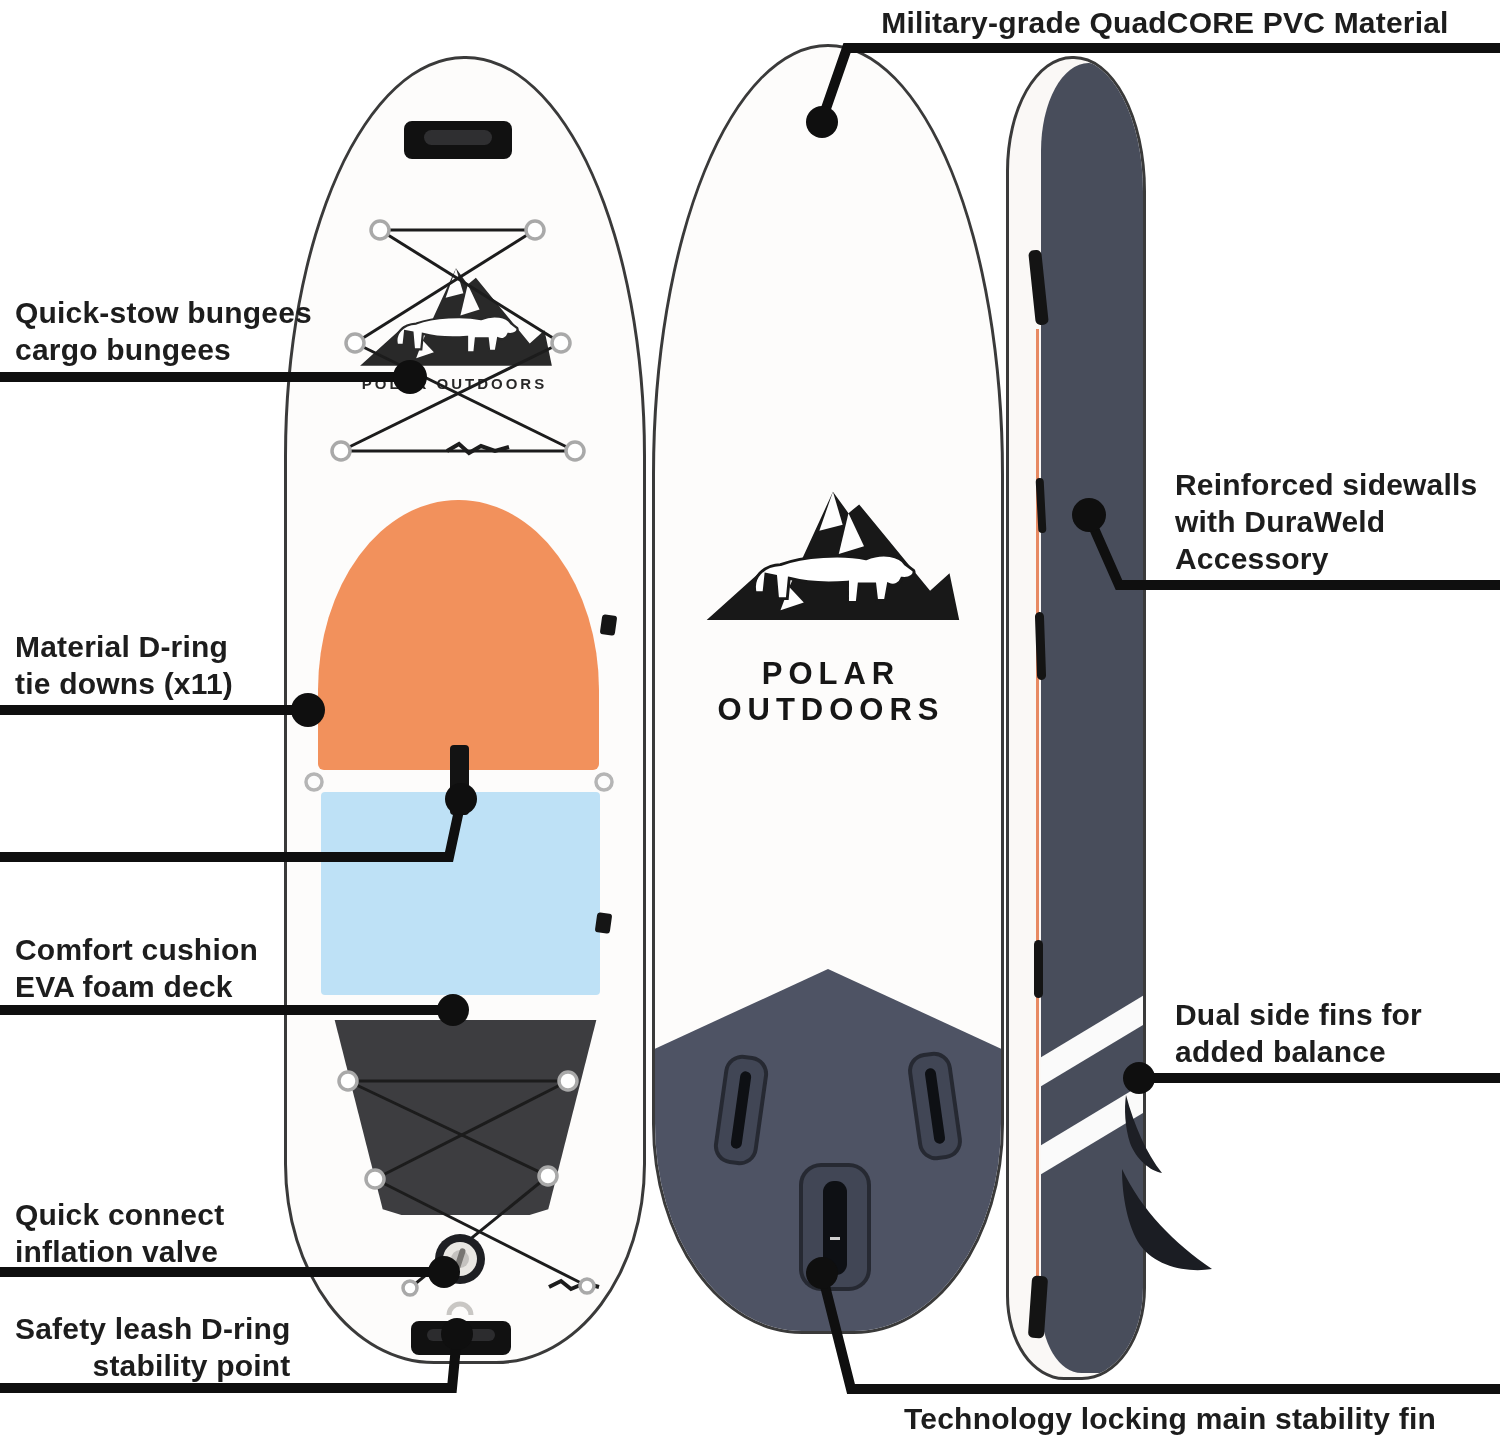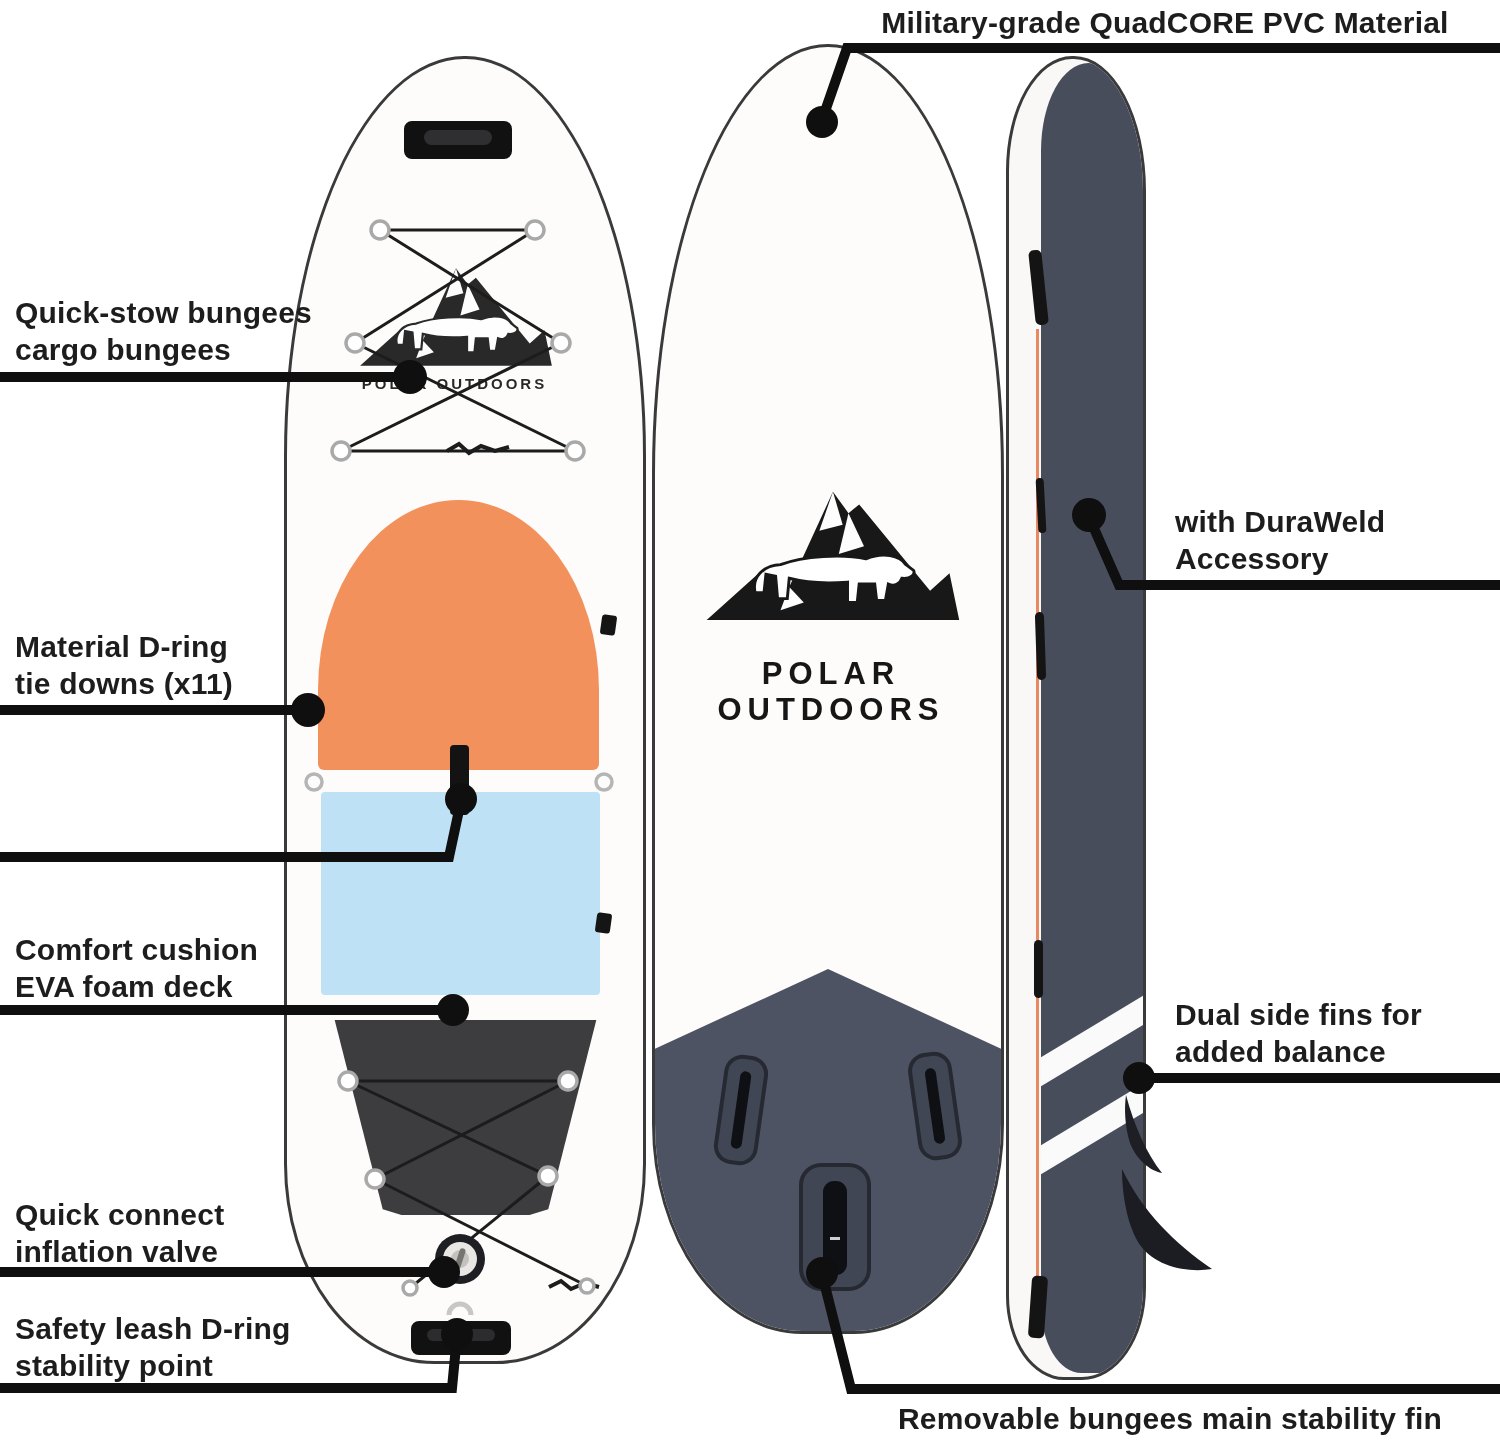--- a/index.html
+++ b/index.html
@@ -235,31 +235,31 @@
   <div class="callout" style="left:15px;top:931px;">
     <span>Comfort cushion</span><br>
     <span>EVA foam deck</span>
   </div>
 
   <div class="callout" style="left:15px;top:1196px;">
     <span>Quick connect</span><br>
     <span>inflation valve</span>
   </div>
 
-  <div class="callout" style="left:15px;top:1310px;">
+  <div class="callout" style="left:15px;top:1310px;text-align:right;">
     <span>Safety leash D-ring</span><br>
     <span>stability point</span>
   </div>
 
   <div class="callout" style="left:1175px;top:466px;">
-    <br>
+    <span>Reinforced sidewalls</span><br>
     <span>with DuraWeld</span><br>
     <span>Accessory</span>
   </div>
 
   <div class="callout" style="left:1175px;top:996px;">
     <span>Dual side fins for</span><br>
     <span>added balance</span>
   </div>
 
-  <div class="callout center" style="left:850px;top:1400px;width:640px;z-index:11;">Removable bungees main stability fin</div>
+  <div class="callout center" style="left:850px;top:1400px;width:640px;z-index:11;">Technology locking main stability fin</div>
 
 </div>
 
 </body></html>

